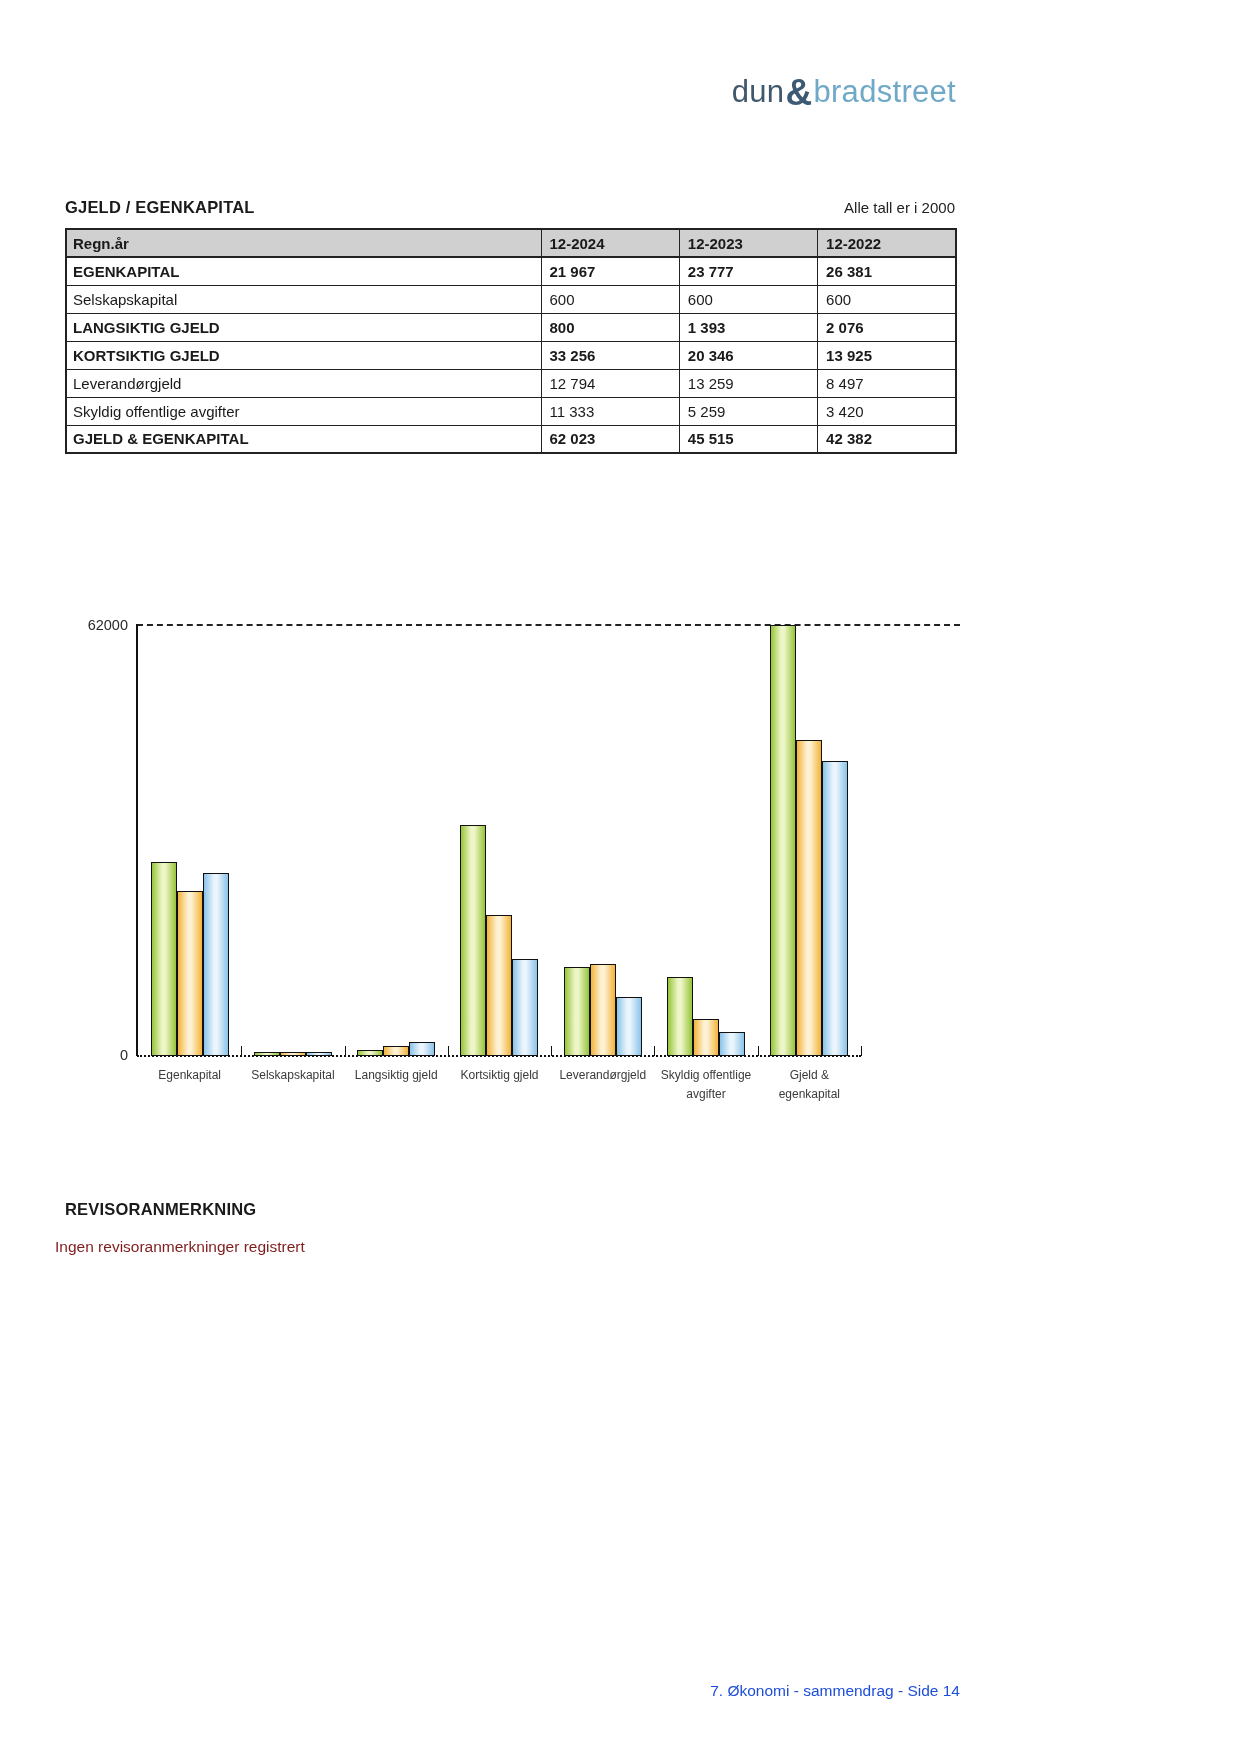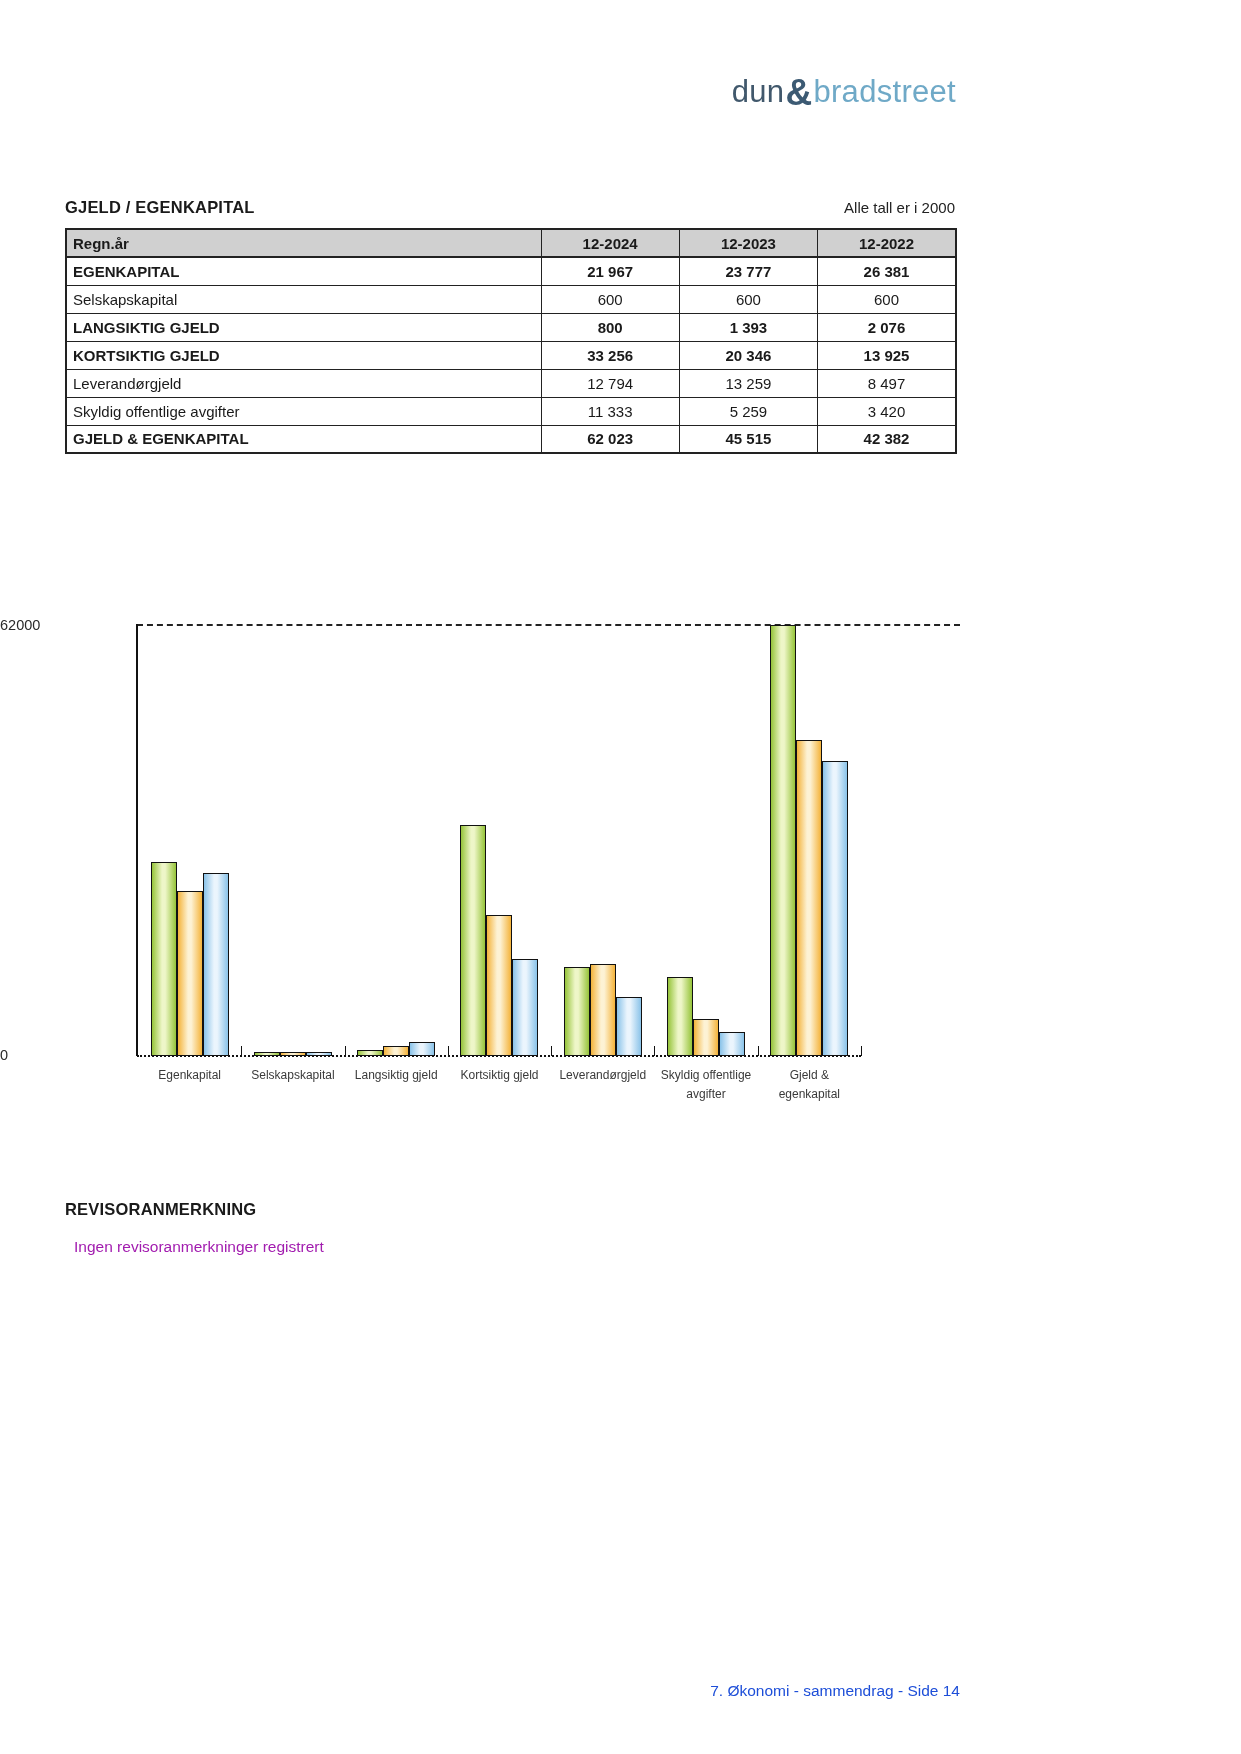--- a/index.html
+++ b/index.html
@@ -23,26 +23,26 @@
   
   table.fin { position:absolute; top:228px; left:65px; width:890px;
               border-collapse:collapse; font-size:15px; table-layout:fixed; }
   table.fin col.c0 { width:475px; }
   table.fin col.cn { width:138.3px; }
   table.fin th, table.fin td { border:1px solid #222; height:28px; padding:0 8px;
               vertical-align:middle; overflow:hidden; white-space:nowrap; }
   table.fin { border:2px solid #222; }
   table.fin thead th { background:#d0d0d0; font-weight:bold; border-bottom:2px solid #222; }
   table.fin .lbl { text-align:left; padding-left:6px; }
-  table.fin .num { text-align:center; }
+  table.fin .num { text-align:left; }
   table.fin tr.major td { font-weight:bold; border-top:1.5px solid #222; }
   table.fin th.num, table.fin td.num { border-left:1px solid #222; }
 
   
-  .ylab { position:absolute; left:0; width:128px; font-size:14.5px; color:#2a2a2a; }
+  .ylab { position:absolute; left:0; width:128px; text-align:right; font-size:14.5px; color:#2a2a2a; }
   .ylab-top { top:617px; }
   .ylab-bot { top:1047px; }
   .gridline-top { position:absolute; left:137px; top:624px; width:823px; height:0;
                   border-top:2px dashed #222; }
   .yaxis { position:absolute; left:136px; top:624px; width:0; height:432px; border-left:2px solid #111; }
   .plot { position:absolute; left:138px; top:625px; width:723px; height:431px;
           display:flex; align-items:flex-end; }
   .group { flex:1 1 0; display:flex; justify-content:center; align-items:flex-end; height:100%; }
   .bar { width:26px; border:1px solid #111; }
   .baseline { position:absolute; left:137px; top:1055px; width:724px; height:0;
@@ -53,21 +53,21 @@
              font-size:12px; color:#3a3a3a; line-height:1.55; }
   .xlabel { flex:1 1 0; text-align:center; padding:0 2px; }
 
   .legend { position:absolute; left:979px; top:621px; }
   .legend-item { display:flex; align-items:center; margin-bottom:10px; }
   .legend-swatch { width:37px; height:38px; border:1px solid #111; }
   .legend-label { margin-left:17px; font-size:15px; color:#3d3d3d; }
 
   
   .rev-head { position:absolute; top:1200px; left:65px; font-size:16.5px; font-weight:bold; letter-spacing:.2px; }
-  .rev-text { position:absolute; top:1238px; left:74px; font-size:15.5px; color:#a21caf; }
+  .rev-text { position:absolute; top:1238px; left:55px; font-size:15.5px; color:#7f1d1d; }
   .footer   { position:absolute; top:1682px; left:560px; width:400px; text-align:right;
               font-size:15.5px; color:#1d4ed8; }
 </style>
 </head>
 <body>
 
 <div id="page">
 
   <div class="logo">
     <span class="dun">dun</span><span class="amp">&amp;</span><span class="brad">bradstreet</span>

